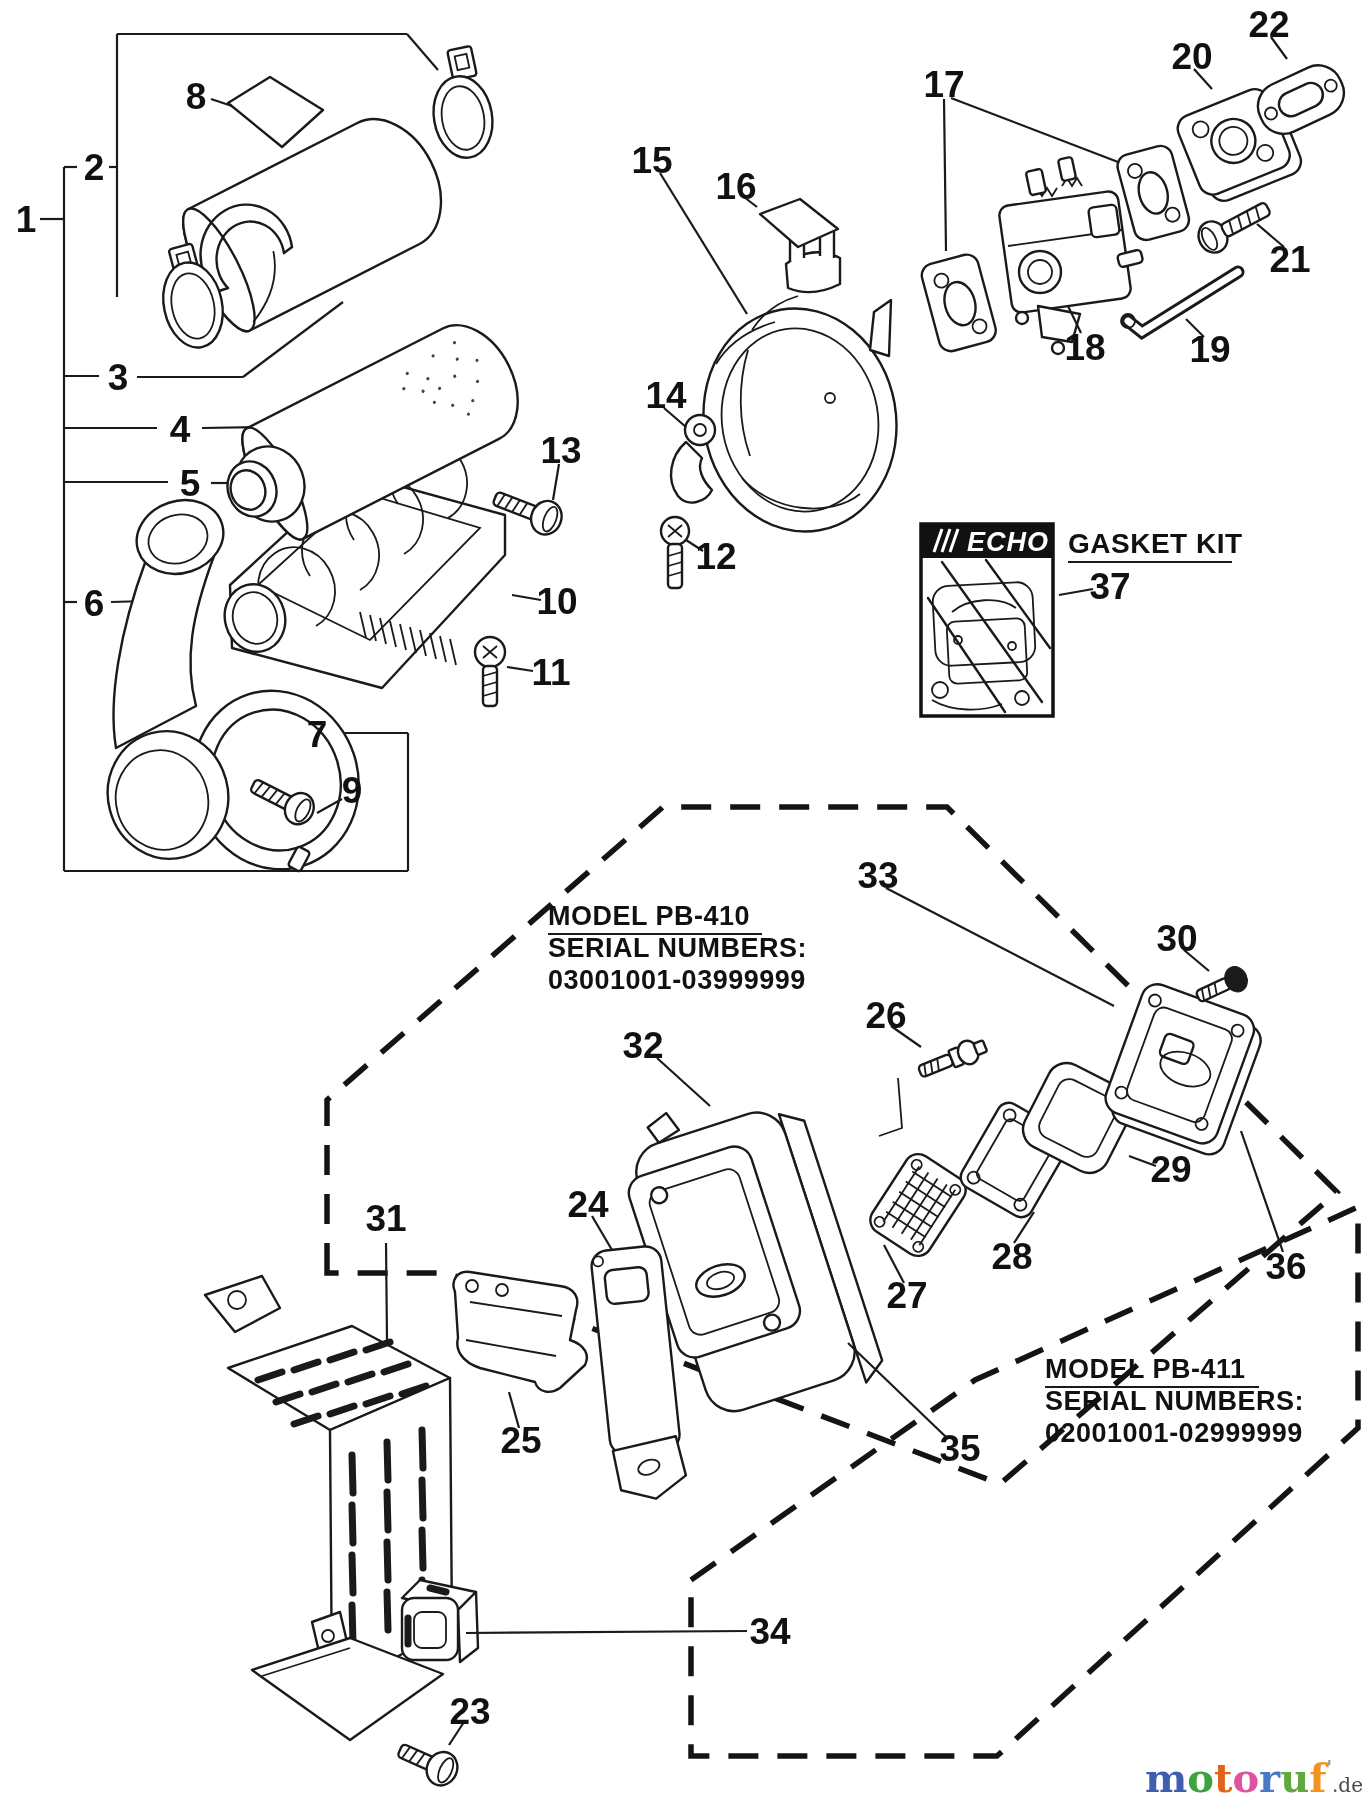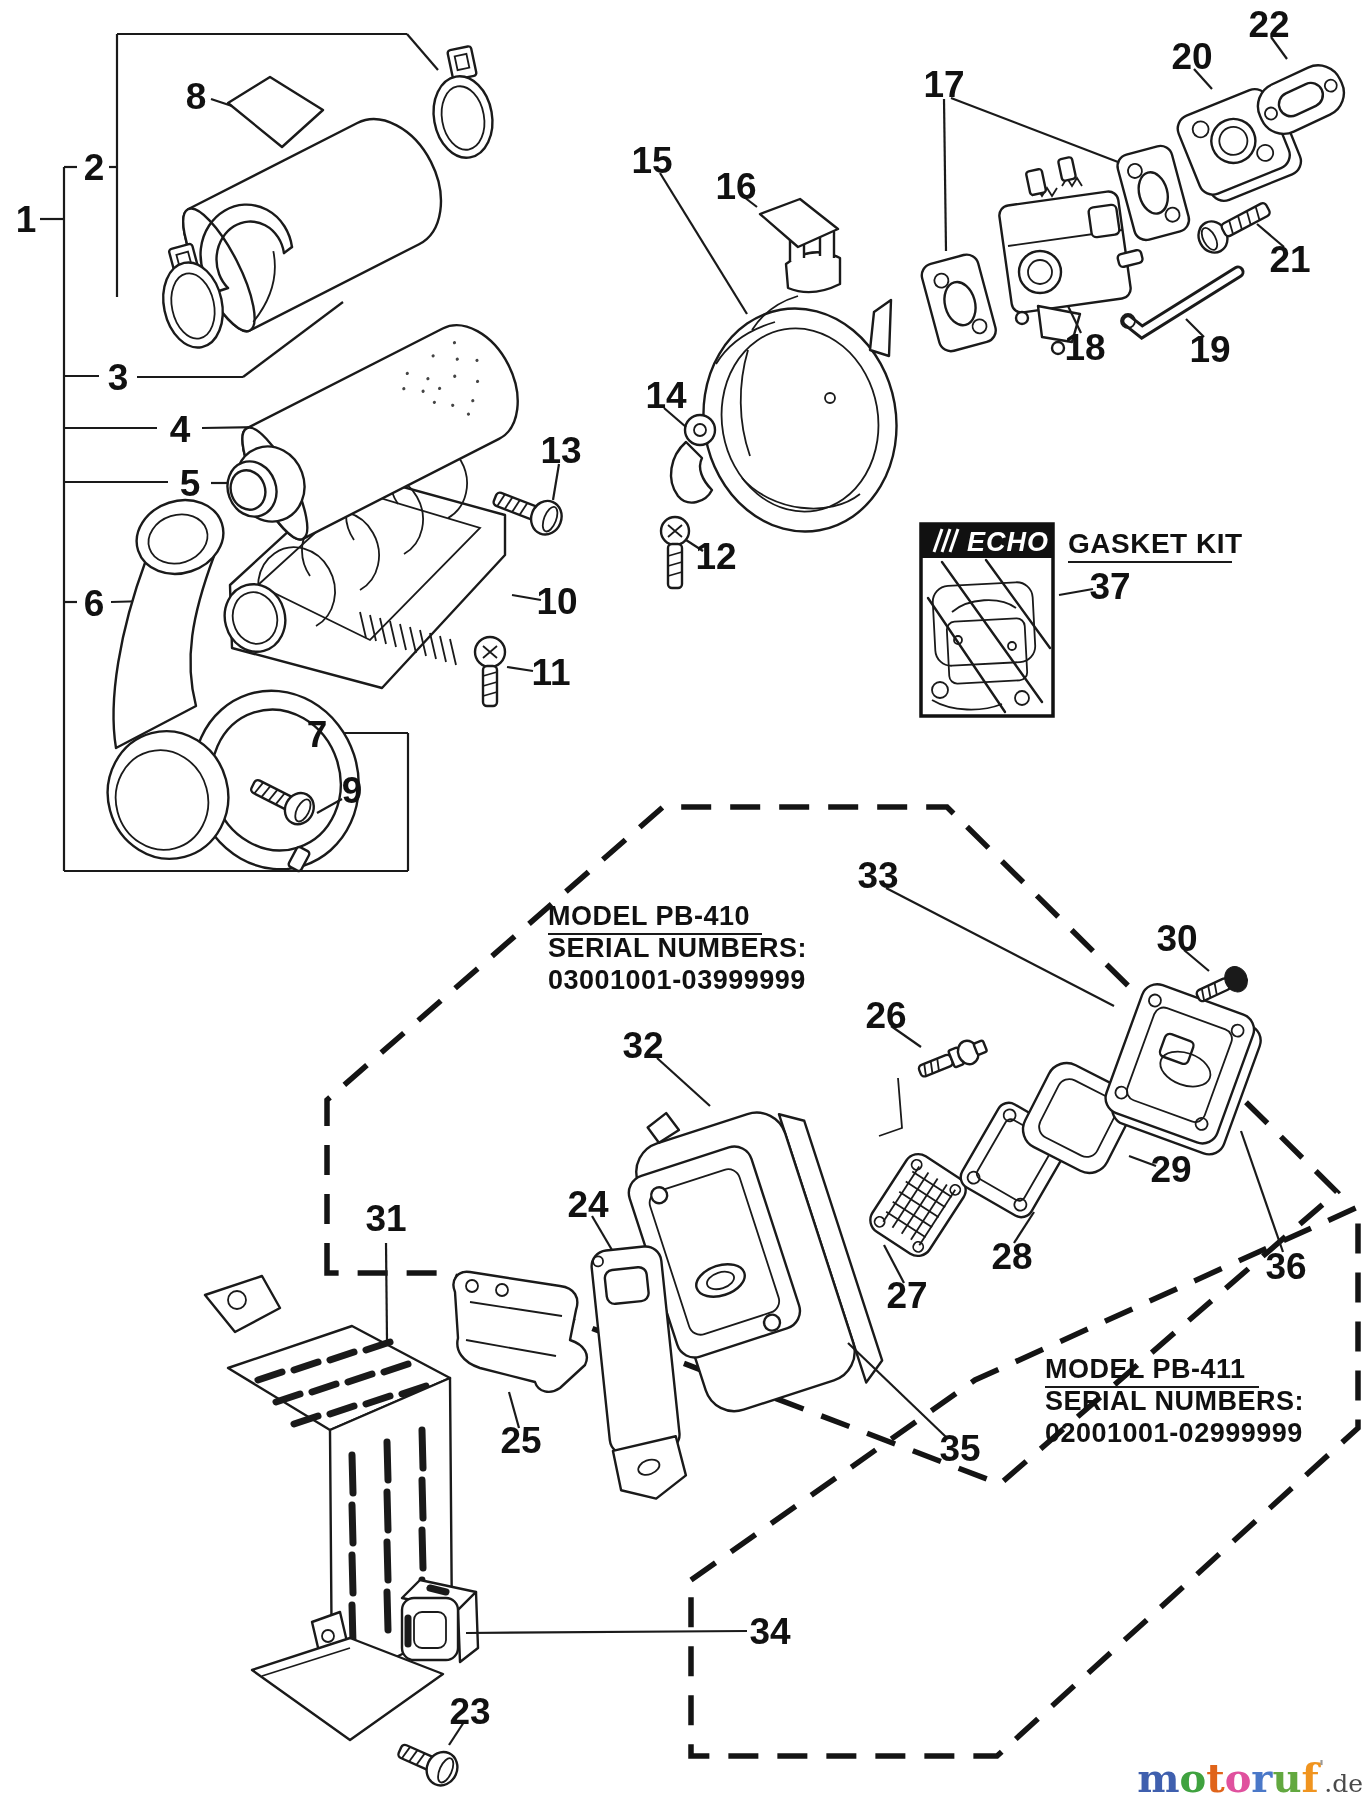--- a/index.html
+++ b/index.html
@@ -15,21 +15,21 @@
   .blocktext{font:700 27px "Liberation Sans", sans-serif;fill:#111;letter-spacing:.5px;}
   .gktitle{font:700 28px "Liberation Sans", sans-serif;fill:#111;letter-spacing:.5px;}
   .echotext{font:italic 700 27px "Liberation Sans", sans-serif;fill:#fff;letter-spacing:1px;}
   .slot{stroke:#1a1a1a;stroke-width:7;stroke-linecap:round;}
   .watermark{position:absolute;right:8px;bottom:2px;font-family:"DejaVu Serif", serif;
              font-size:40px;font-weight:700;line-height:1;}
   .watermark span{display:inline-block;}
   .wm0{color:#3f5fae}.wm1{color:#3fa23f}.wm2{color:#e0641a}.wm3{color:#e0519e}
   .wm4{color:#4a78c8}.wm5{color:#62a83f}.wm6{color:#f0941f}
   .wmtick{color:#9a9a9a;font-size:18px;vertical-align:18px;}
-  .wmsuffix{color:#4a4a4a;font-size:25px;font-weight:400;}
+  .wmsuffix{color:#4a4a4a;font-size:20px;font-weight:400;}
 </style>
 </head>
 <body>
 
 <div class="canvas">
 <svg width="1371" height="1800" viewBox="0 0 1371 1800">
 
   <g>
     <polygon class="dash" points="327,1273 327,1100 663,807 947,807 1337,1192 1000,1484 447,1273"></polygon>
     <polygon class="dash" points="691,1580 975,1380 1358,1207 1358,1428 997,1756 691,1756"></polygon>

